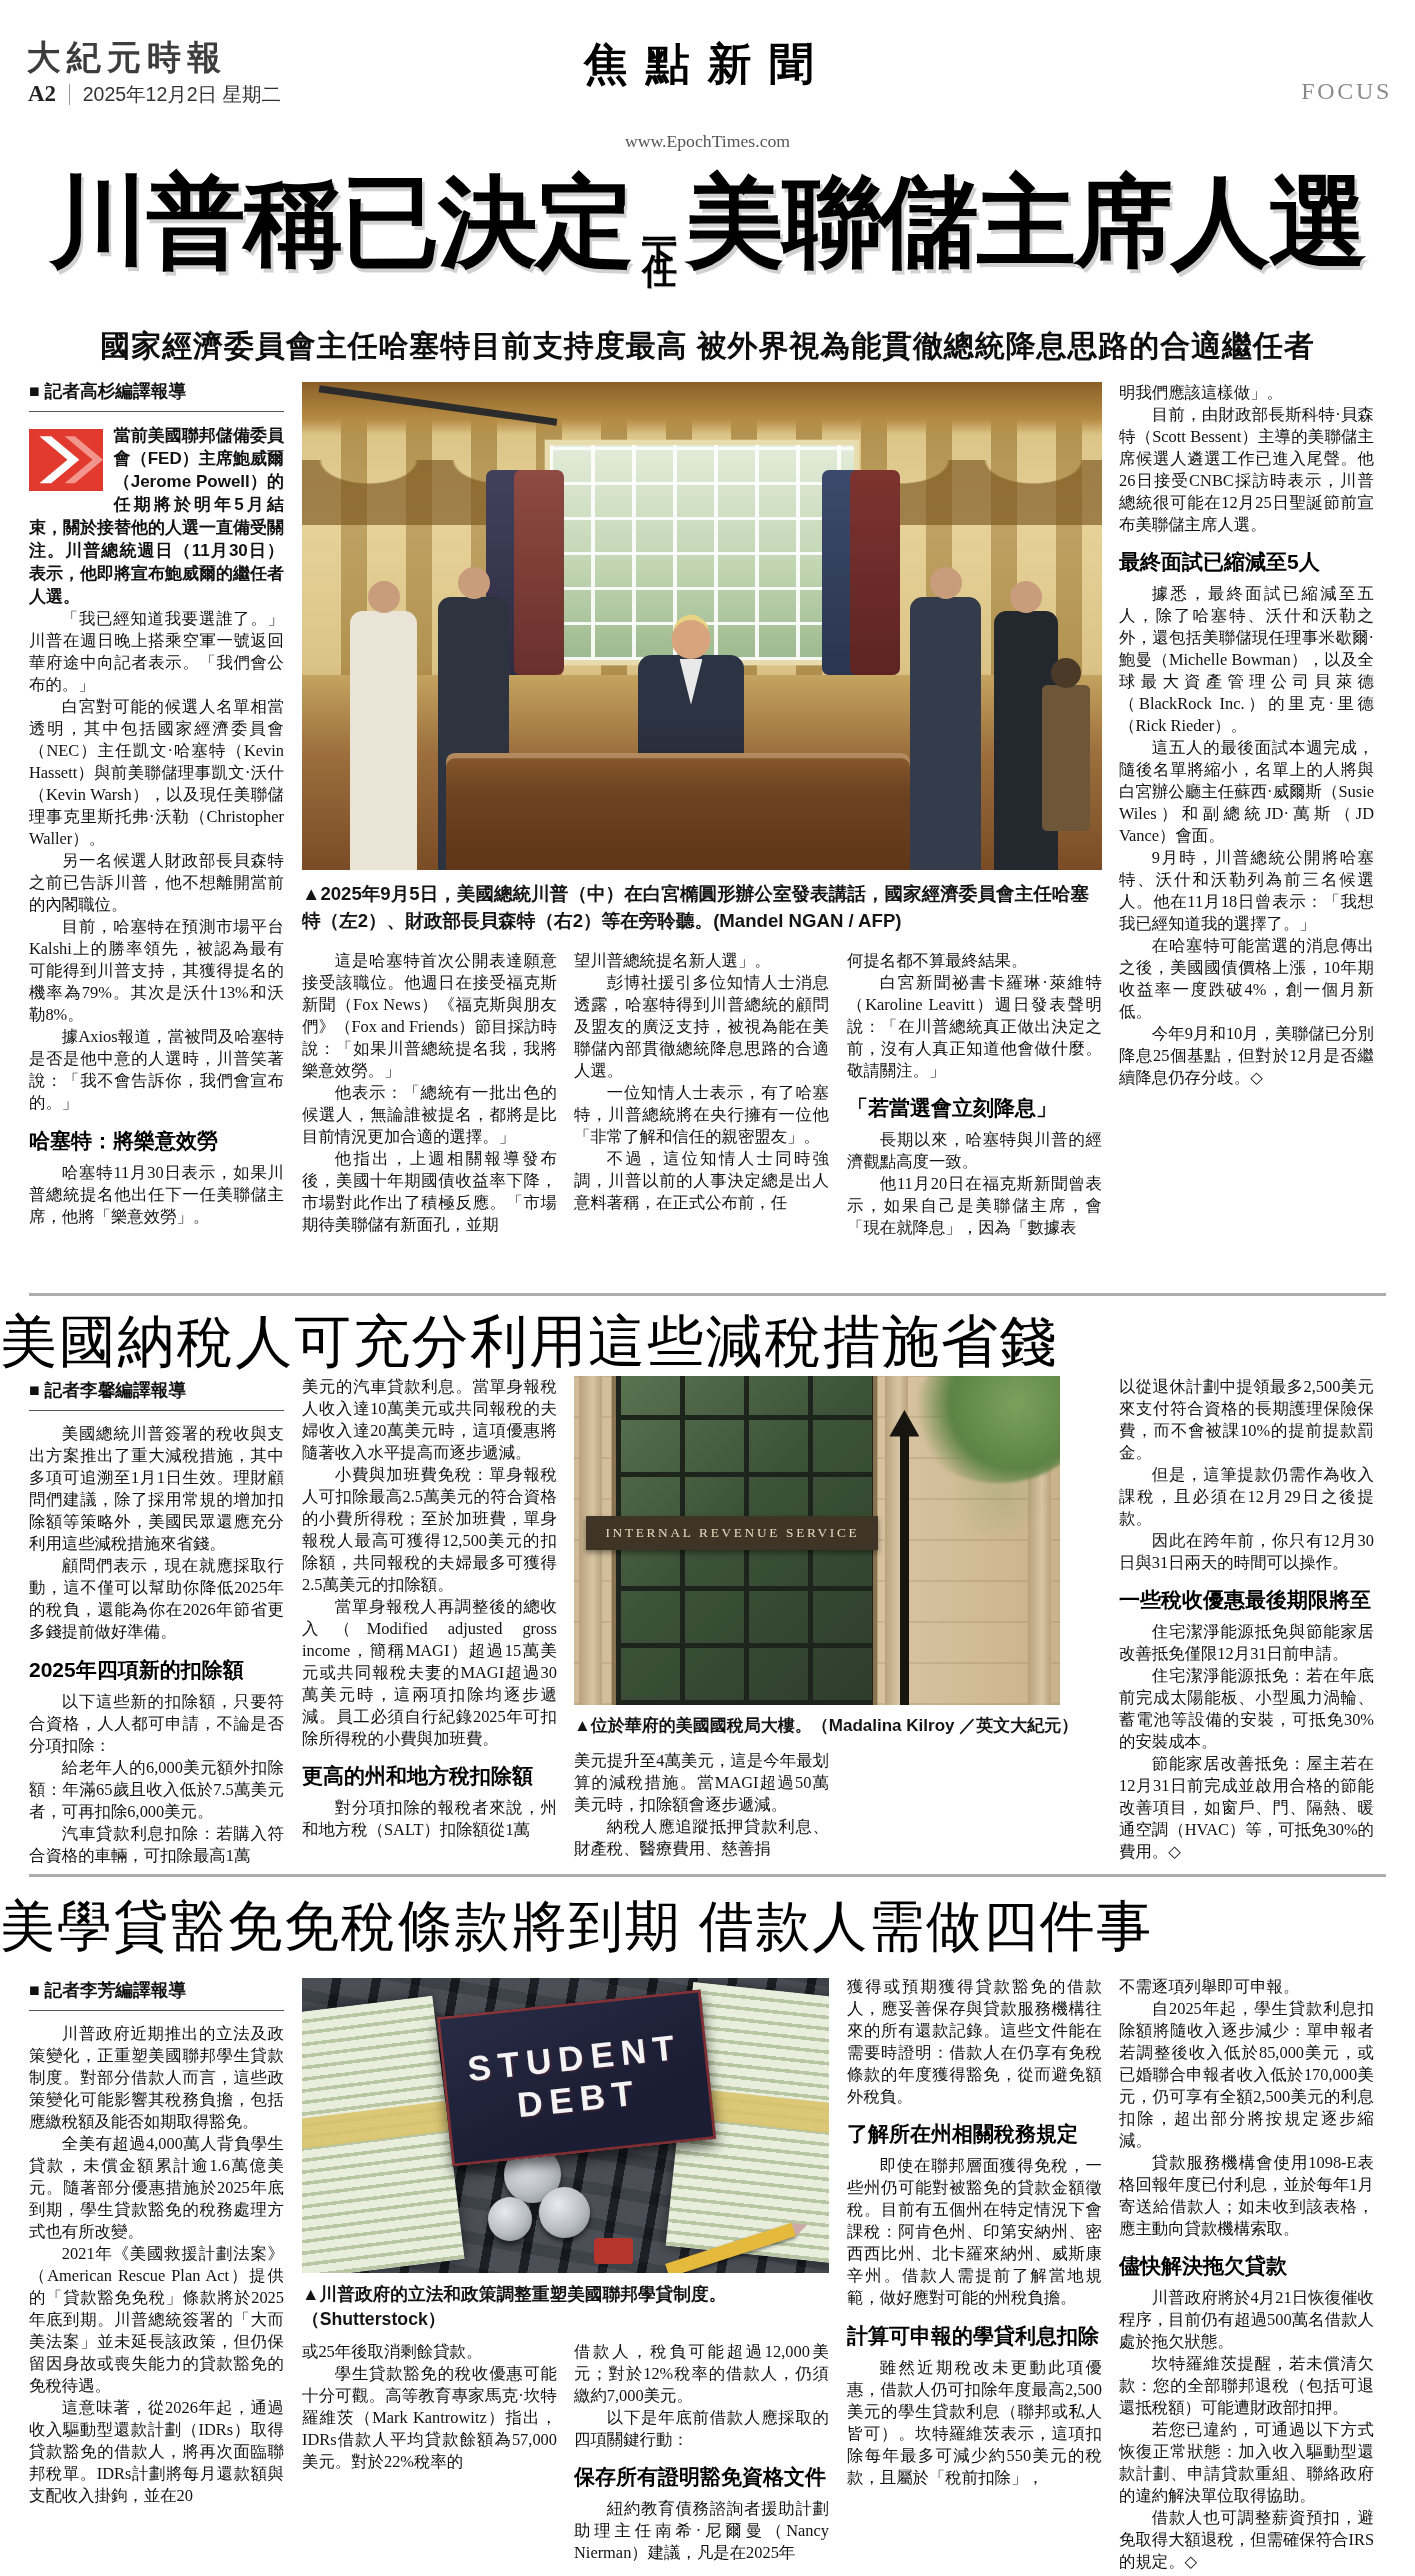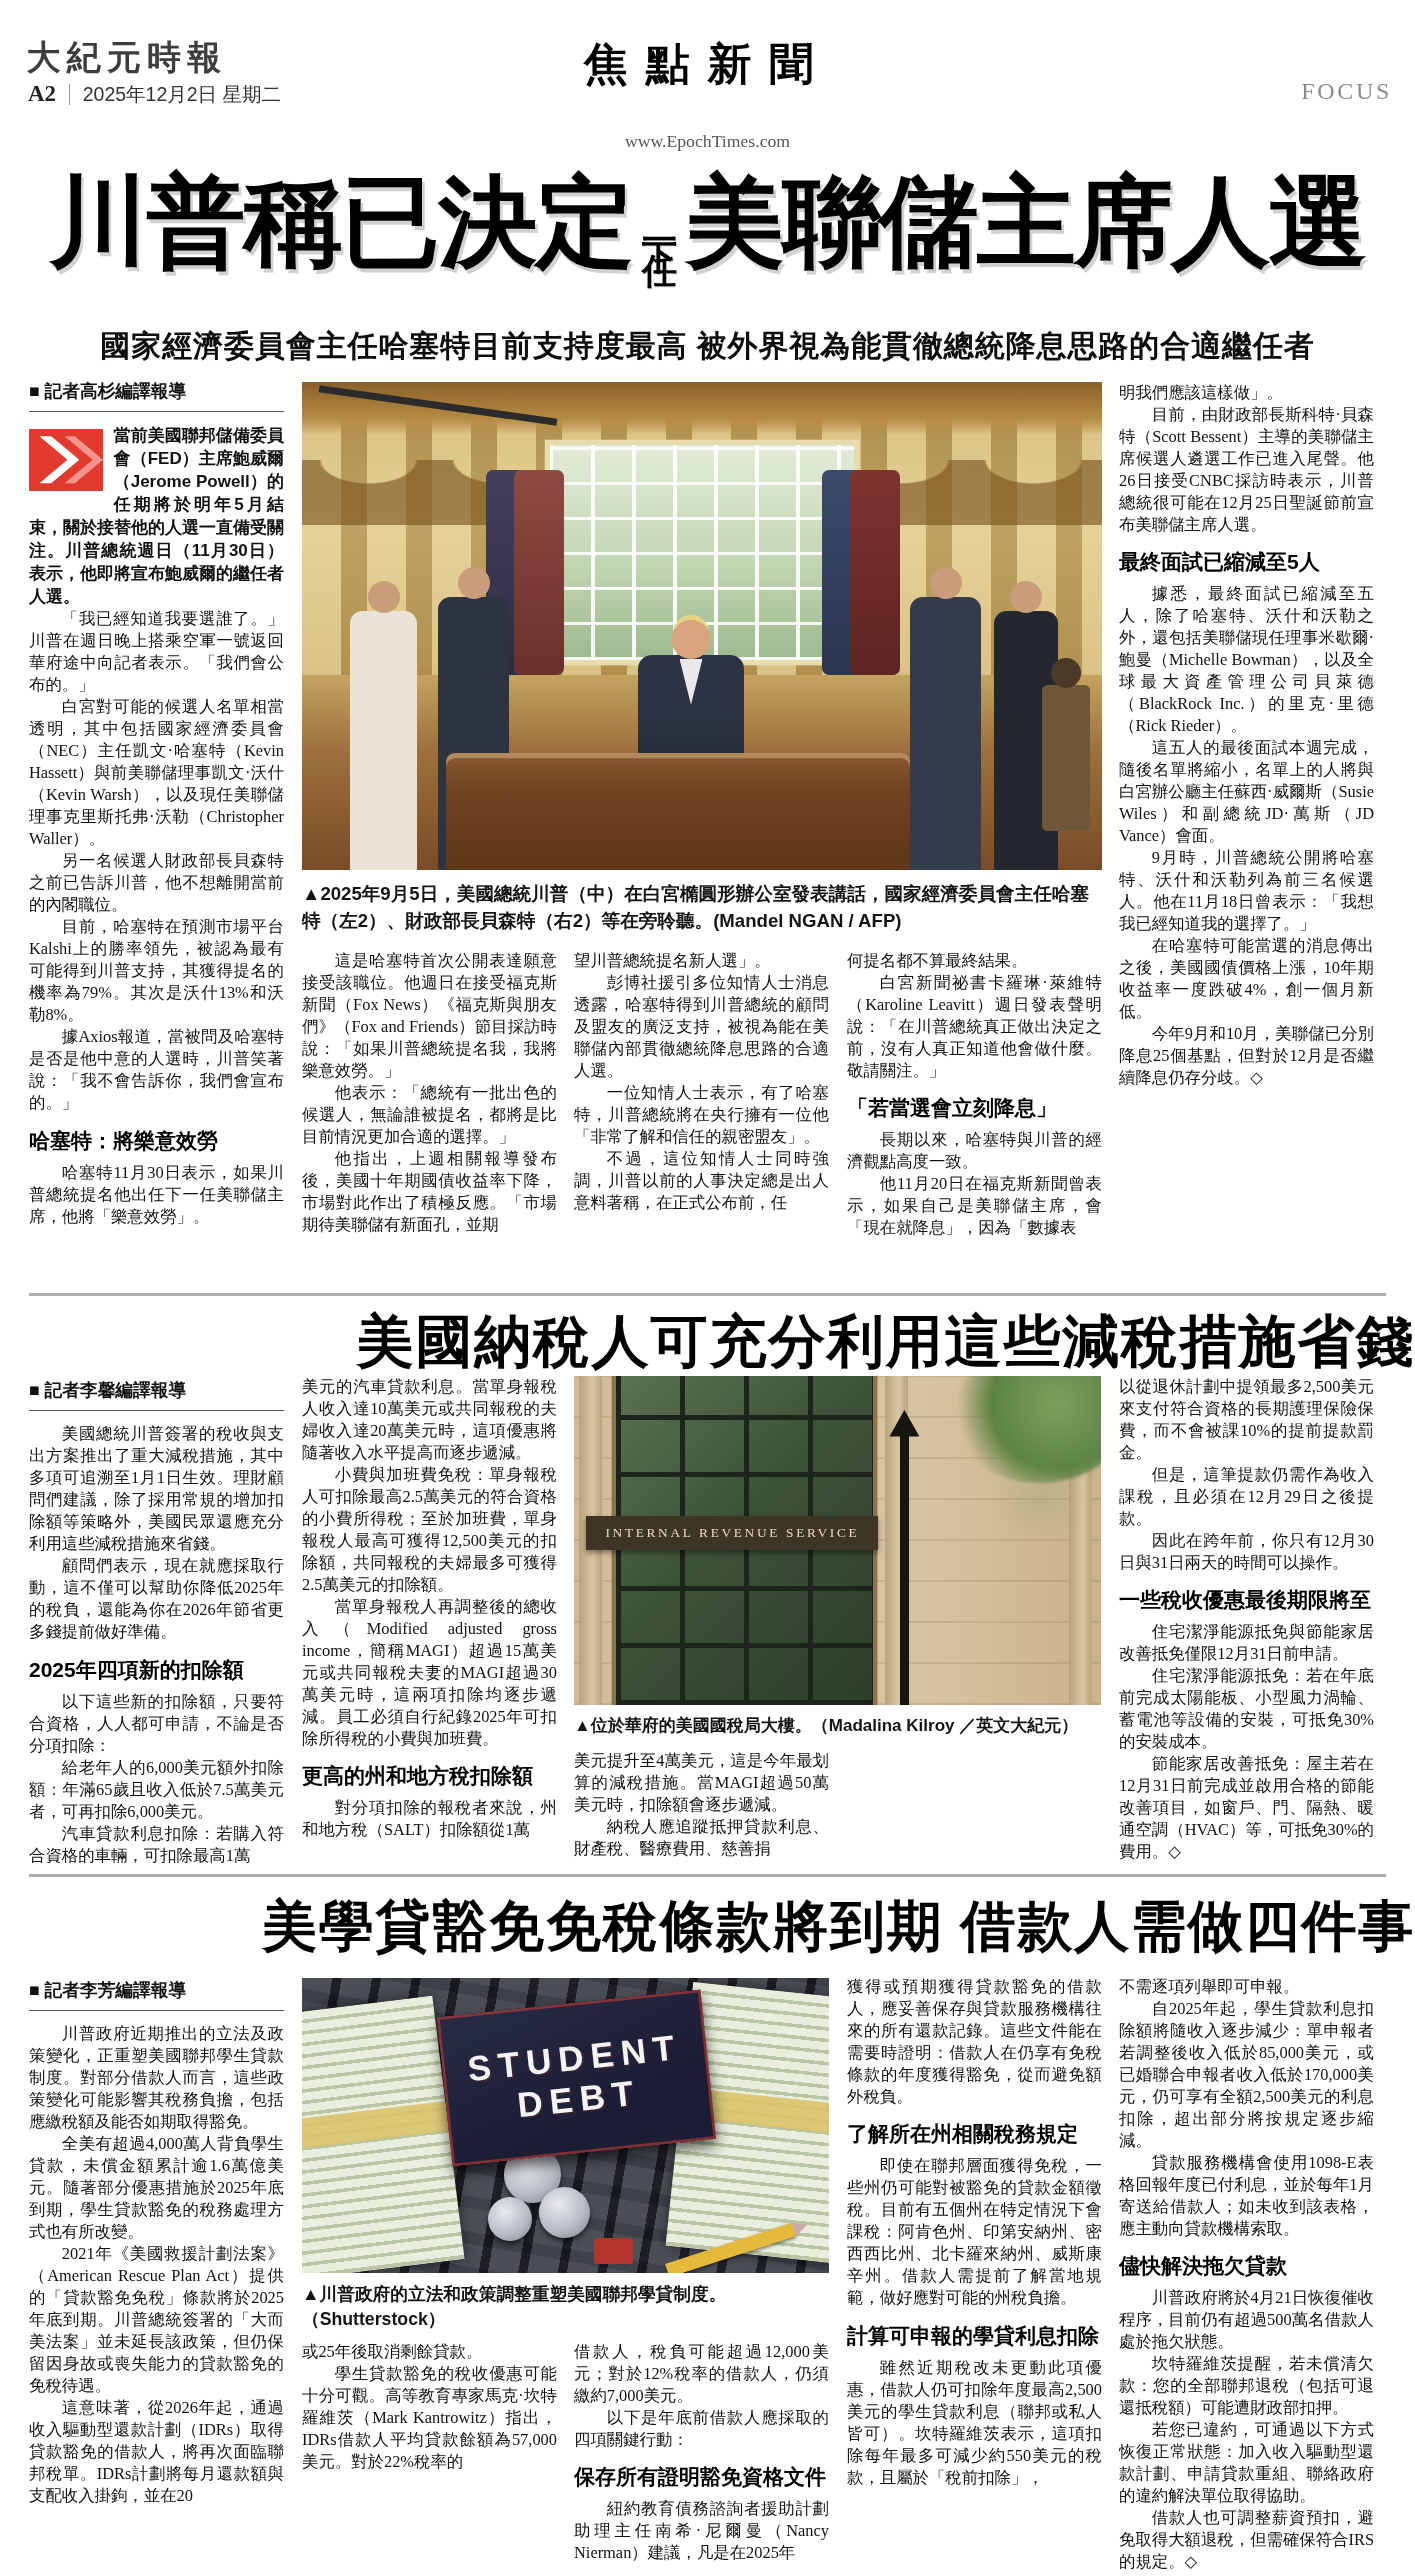--- a/index.html
+++ b/index.html
@@ -49,22 +49,22 @@
   #a1-col5{left:1119px;top:382px;width:255px;height:902px;}
 
   .photo-caption{font-family:"Liberation Sans",sans-serif;font-weight:bold;color:#141414;}
   #caption1{left:302px;top:881px;width:800px;font-size:18.6px;line-height:26.5px;}
   #caption2{left:574px;top:1713px;width:527px;font-size:17px;line-height:25px;}
   #caption3{left:302px;top:2282px;width:527px;font-size:17.7px;line-height:25px;}
 
   .divider{left:29px;width:1357px;height:2.7px;background:#adadad;}
   #div1{top:1293px;} #div2{top:1874px;}
 
-  .sec-headline{left:0;right:0;text-align:right;font-family:"Liberation Sans",sans-serif;
-                font-weight:700;color:#000;letter-spacing:1.8px;}
+  .sec-headline{left:0;right:0;text-align:left;font-family:"Liberation Sans",sans-serif;
+                font-weight:400;color:#000;letter-spacing:1.8px;}
   #a2-headline{top:1304px;font-size:57px;}
   #a3-headline{top:1890px;font-size:55px;}
 
   #a2-col1{left:29px;top:1378px;width:255px;height:485px;}
   #a2-col2{left:302px;top:1376px;width:255px;height:488px;}
   #a2-col3{left:574px;top:1750px;width:255px;height:113px;}
   #a2-col4{left:847px;top:1750px;width:255px;height:113px;}
   #a2-col5{left:1119px;top:1376px;width:255px;height:488px;}
 
   #a3-col1{left:29px;top:1978px;width:255px;height:598px;}
@@ -112,21 +112,21 @@
   .ov-trump::before{content:"";position:absolute;left:50%;top:-35px;transform:translateX(-50%);
      width:39px;height:39px;border-radius:50%;background:#d8a47e;box-shadow:0 -7px 0 -1.8px #e8d383;}
   .ov-trump::after{content:"";position:absolute;left:50%;top:3.5px;transform:translateX(-50%);
      width:23px;height:46px;background:#e9e9e9;clip-path:polygon(0 0,100% 0,50% 100%);}
   .ov-bust{position:absolute;right:1.5%;top:62%;width:48px;height:30%;background:#6e5639;border-radius:5.3px;}
   .ov-bust::before{content:"";position:absolute;left:50%;top:-26.5px;transform:translateX(-50%);
      width:30px;height:30px;border-radius:50%;background:#4c3a28;}
   .ov-mic{position:absolute;left:2%;top:4%;width:30%;height:7px;background:#2b2b2b;transform:rotate(8deg);}
 
   
-  #photo2{left:574px;top:1376px;width:527px;height:329px;overflow:hidden;background:#f97316;}
+  #photo2{left:574px;top:1376px;width:486px;height:329px;overflow:hidden;background:#f97316;}
   .irs-stone{position:absolute;inset:0;
      background:repeating-linear-gradient(0deg,rgba(130,105,70,0.18) 0 1.8px,transparent 1.8px 41px),
                 linear-gradient(90deg,#cdb檔);}
   .irs-stone{background:repeating-linear-gradient(0deg,rgba(130,105,70,0.18) 0 1.8px,transparent 1.8px 41px),
              linear-gradient(90deg,#cfbb97 0%,#dcc9a8 30%,#d5c19e 70%,#c9b38c 100%);}
   .irs-pilaster{position:absolute;top:0;bottom:0;width:23px;background:linear-gradient(90deg,#b9a27b,#d8c5a4 60%,#b9a27b);}
   .irs-pl1{left:5.3px;} .irs-pl2{left:311px;} .irs-pl3{right:8.8px;}
   .irs-window{position:absolute;left:42px;top:0;width:257px;height:100%;
      background:linear-gradient(135deg,#5a7350 0%,#3c5238 45%,#2c3d2a 100%);
      box-shadow:0 0 0 4.4px #8a7450;}

